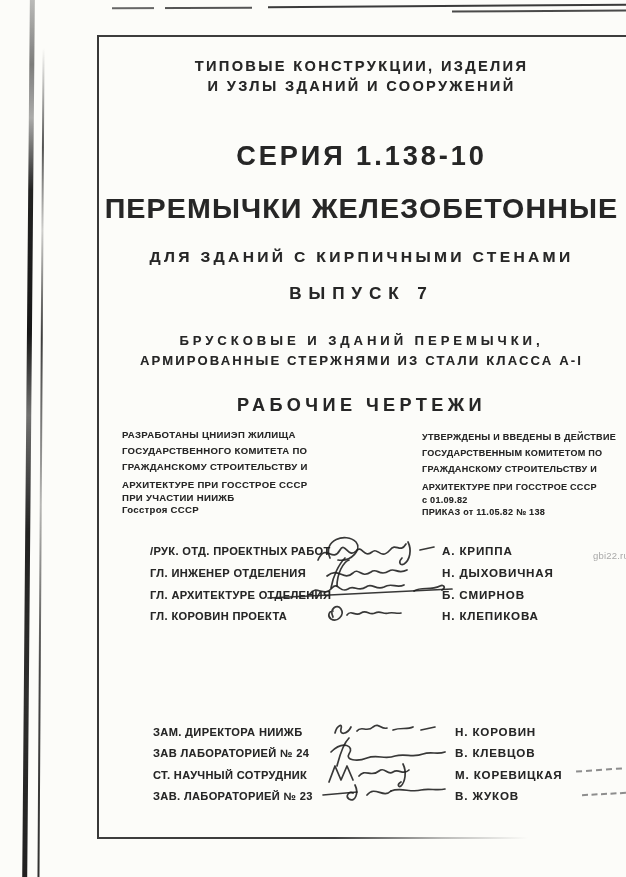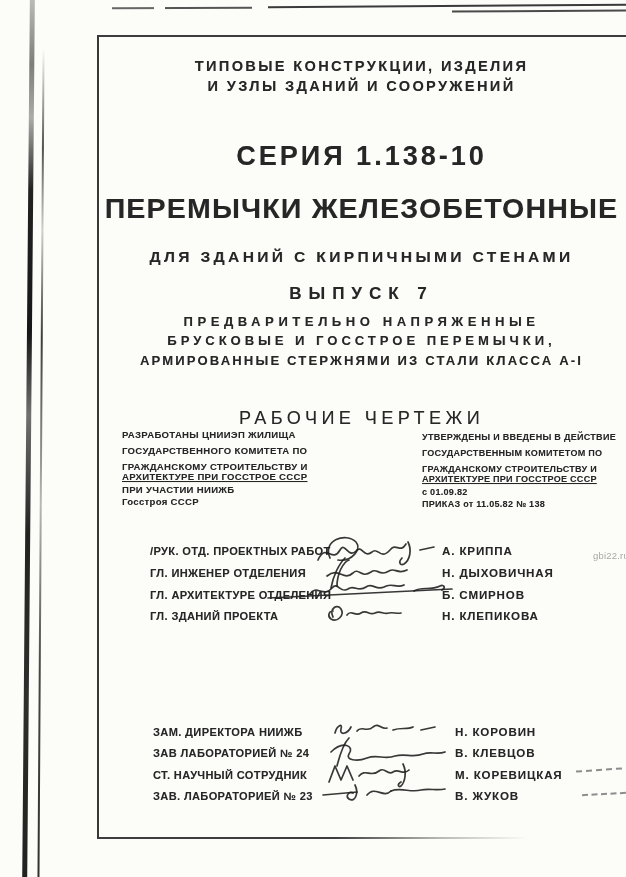--- a/index.html
+++ b/index.html
@@ -46,28 +46,28 @@
   
   .hdr1{top:59px;font-size:14.5px;font-weight:bold;letter-spacing:2.4px;}
   .hdr2{top:79px;font-size:14.5px;font-weight:bold;letter-spacing:2.4px;}
   .series{top:143px;font-size:27px;font-weight:bold;letter-spacing:3px;}
   .main-title{top:194px;font-size:28.5px;font-weight:bold;letter-spacing:1.2px;}
   .subtitle{top:249px;font-size:15.5px;font-weight:bold;letter-spacing:3.4px;}
   .issue{top:285px;font-size:17px;font-weight:bold;letter-spacing:7px;}
   .desc1{top:315px;font-size:13px;font-weight:bold;letter-spacing:4.6px;}
   .desc2{top:334px;font-size:13px;font-weight:bold;letter-spacing:4px;}
   .desc3{top:354px;font-size:13px;font-weight:bold;letter-spacing:2.2px;}
-  .doctype{top:409px;font-size:18px;font-weight:normal;letter-spacing:4.5px;}
+  .doctype{top:396px;font-size:18px;font-weight:bold;letter-spacing:4.5px;}
 
   
   .col{position:absolute;font-weight:bold;white-space:nowrap;
        text-shadow:0.2px 0.2px 0.2px rgba(45,45,45,0.3);}
   .col .line{height:10px;line-height:10px;}
   .col .line:nth-child(2),.col .line:nth-child(3){margin-top:6px;}
-  .col .line:nth-child(4){margin-top:0;text-decoration:underline;}
+  .col .line:nth-child(4){margin-top:8px;}
   .col .line:nth-child(5),.col .line:nth-child(6){margin-top:2.5px;}
   .col-dev{left:122px;top:430px;font-size:9.5px;letter-spacing:.35px;}
   .col-app{left:422px;top:432px;font-size:9px;letter-spacing:.3px;}
 
   
   .sigblock{position:absolute;width:475px;}
   .sigblock.main{left:150px;top:542px;}
   .sigblock.niizhb{left:153px;top:723px;}
   .sigrow{position:relative;height:21.8px;}
   .sigblock.niizhb .sigrow{height:21.4px;}
@@ -102,22 +102,21 @@
   <div class="edge-dash d1"></div>
   <div class="edge-dash d2"></div>
   <div class="watermark">gbi22.ru</div>
 
   <div class="txt center hdr2">И  УЗЛЫ  ЗДАНИЙ И СООРУЖЕНИЙ</div>
   <div class="txt center hdr1">ТИПОВЫЕ  КОНСТРУКЦИИ, ИЗДЕЛИЯ</div>
   <div class="txt center series">СЕРИЯ 1.138-10</div>
   <div class="txt center main-title">ПЕРЕМЫЧКИ ЖЕЛЕЗОБЕТОННЫЕ</div>
   <div class="txt center subtitle">ДЛЯ ЗДАНИЙ С КИРПИЧНЫМИ СТЕНАМИ</div>
   <div class="txt center issue">ВЫПУСК 7</div>
-  <div class="txt center desc1">ПРЕДВАРИТЕЛЬНО НАПРЯЖЕННЫЕ</div>
-  <div class="txt center desc2">БРУСКОВЫЕ И ГОССТРОЕ ПЕРЕМЫЧКИ,</div>
+  <div class="txt center desc2">БРУСКОВЫЕ И ЗДАНИЙ ПЕРЕМЫЧКИ,</div>
   <div class="txt center desc3">АРМИРОВАННЫЕ СТЕРЖНЯМИ ИЗ СТАЛИ КЛАССА А-I</div>
   <div class="txt center doctype">РАБОЧИЕ ЧЕРТЕЖИ</div>
 
   <div class="col col-dev">
     <div class="line">РАЗРАБОТАНЫ ЦНИИЭП ЖИЛИЩА</div>
     <div class="line">ГОСУДАРСТВЕННОГО КОМИТЕТА ПО</div>
     <div class="line">ГРАЖДАНСКОМУ СТРОИТЕЛЬСТВУ И</div>
     <div class="line">АРХИТЕКТУРЕ ПРИ ГОССТРОЕ СССР</div>
     <div class="line">ПРИ УЧАСТИИ НИИЖБ</div>
     <div class="line">Госстроя СССР</div>
@@ -167,21 +166,21 @@
       <span class="sig-label">ГЛ. АРХИТЕКТУРЕ ОТДЕЛЕНИЯ</span>
       <span class="sig-name">Б. СМИРНОВ</span>
     </div>
     <div class="sigrow r6">
       <span class="scribble">
         <svg viewBox="0 0 130 34">
             <path d="M18 18 C14 10 22 4 26 10 C30 16 22 24 16 20 C12 17 14 12 18 12"></path>
             <path d="M32 16 C36 10 40 18 46 14 C52 10 54 17 60 14 C66 11 68 16 74 14 C78 13 82 15 86 14"></path>
           </svg>
       </span>
-      <span class="sig-label">ГЛ. ЗДАНИЙ ПРОЕКТА</span>
+      <span class="sig-label">ГЛ. КОРОВИН ПРОЕКТА</span>
       <span class="sig-name">Н. КЛЕПИКОВА</span>
     </div>
   </div>
 
   <div class="sigblock niizhb">
     <div class="sigrow">
       <span class="scribble">
         <svg viewBox="0 0 130 34">
             <path d="M14 18 C16 10 22 8 20 14 C18 20 26 20 30 12"></path>
             <path d="M36 16 C40 10 46 18 52 12 C58 7 60 15 66 13"></path>

